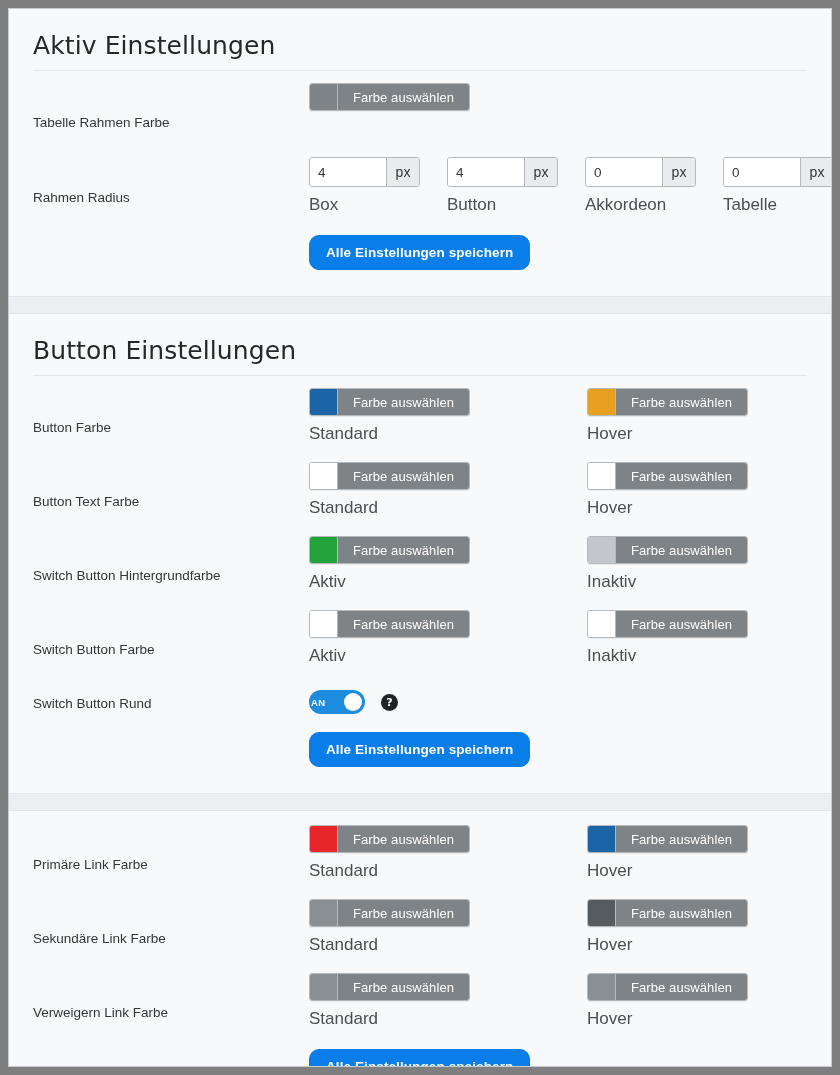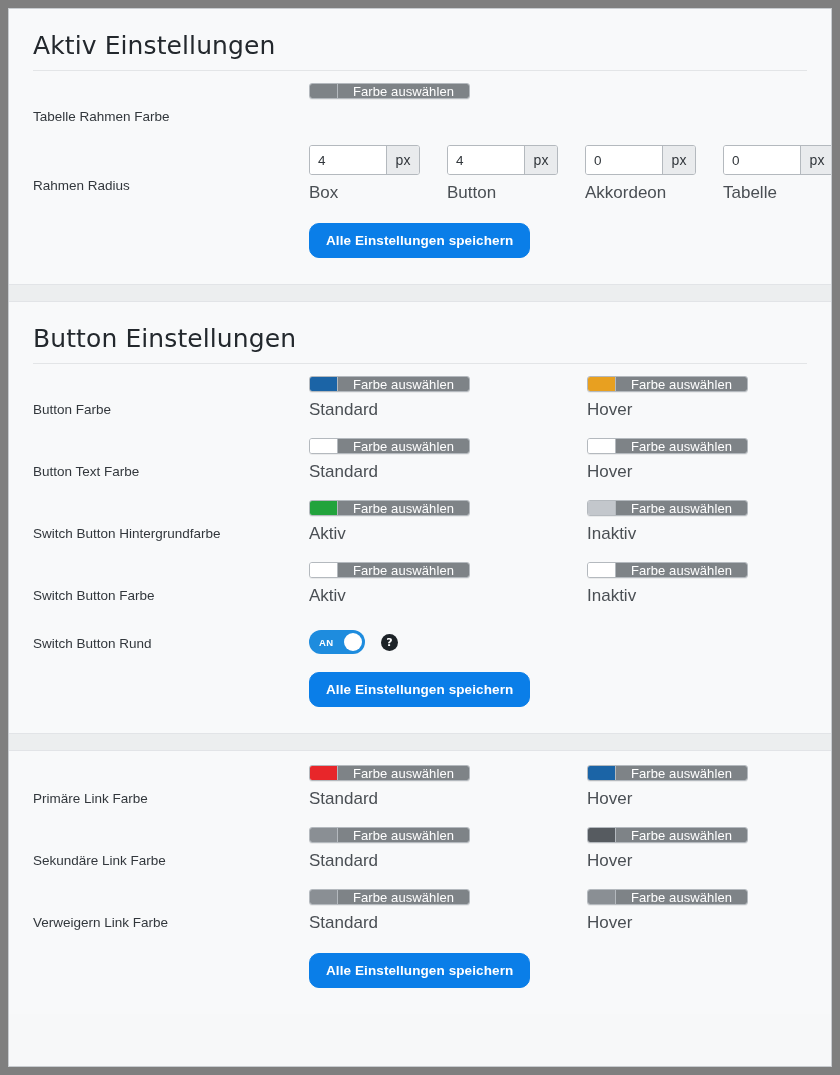--- a/index.html
+++ b/index.html
@@ -63,21 +63,21 @@
   .field-col {
     display: flex;
     flex-direction: column;
     margin-right: 117px;
   }
   .field-col:last-child { margin-right: 0; }
   .color-picker {
     display: flex;
     align-items: stretch;
     width: 161px;
-    height: 16px;
+    height: 28px;
     border: 1px solid #b4b9be;
     border-radius: 3px;
     overflow: hidden;
     background: #fff;
     box-shadow: 0 1px 0 rgba(0,0,0,0.06);
     cursor: pointer;
   }
   .color-swatch {
     width: 28px;
     flex: 0 0 28px;
@@ -164,21 +164,21 @@
     height: 24px;
     border-radius: 12px;
     background: #1e8cde;
     position: relative;
     display: flex;
     align-items: center;
     cursor: pointer;
   }
   .toggle .txt {
     position: absolute;
-    left: 10px;
+    left: 2px;
     font-size: 9.5px;
     font-weight: bold;
     color: #fff;
     letter-spacing: 0.4px;
   }
   .toggle .knob {
     position: absolute;
     right: 3px;
     width: 18px;
     height: 18px;

